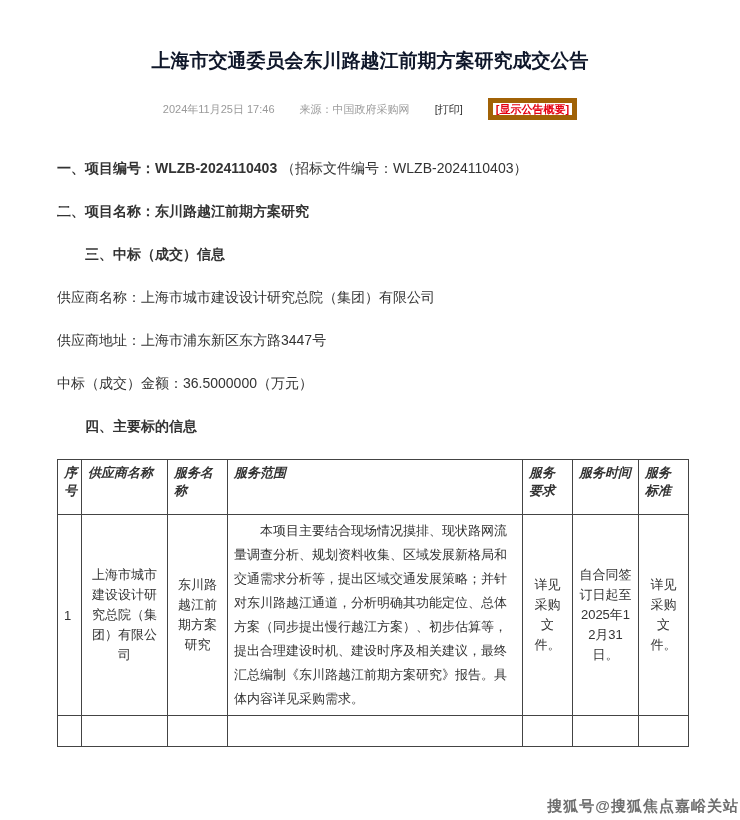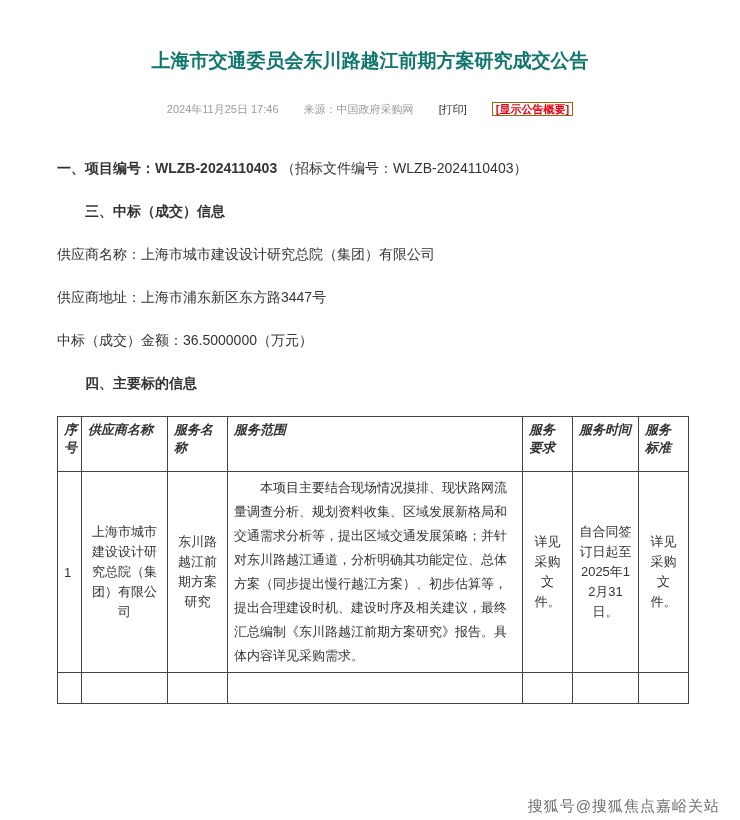--- a/index.html
+++ b/index.html
@@ -9,31 +9,31 @@
     font-family:"Liberation Sans","DejaVu Sans",sans-serif;
   }
   .page{padding:12px 40px 0 40px;}
 
   .intro{
     margin:0;font-size:23px;line-height:38px;color:#333;
     font-weight:400;letter-spacing:1px;
   }
   .title{
     margin:34px 0 0 0;text-align:center;
-    font-size:19px;line-height:30px;font-weight:700;color:#0f766e;
+    font-size:19px;line-height:30px;font-weight:700;color:#0f172a;
   }
   .meta{
     margin-top:24px;text-align:center;font-size:11px;line-height:18px;
     color:#999;white-space:nowrap;
   }
   .meta span, .meta a{margin:0 11px;text-align:center;}
   .meta-gray{color:#9a9a9a;}
   .meta-print{color:#333;text-decoration:none;cursor:pointer;}
   .meta-summary{
-    color:#e60012;border:1px solid #a16207;padding:0 3px;
+    color:#e60012;border:5px solid #a16207;padding:0 3px;
     font-weight:700;text-decoration:none;cursor:pointer;
   }
 
   .content{margin-top:40px;padding:0 12px 0 17px;font-size:14px;color:#333;}
   .field{margin:0 0 23px 0;line-height:20px;font-weight:400;}
   .field .b{font-weight:700;}
   .field.heading{font-weight:700;margin-left:28px;}
 
   table.award{
     width:631px;border-collapse:collapse;table-layout:fixed;
@@ -51,22 +51,22 @@
     vertical-align:middle;text-align:center;line-height:20px;
   }
   td.c-scope{
     vertical-align:middle;text-align:left;line-height:24px;padding:8px 12px;
   }
   td.c-scope .scope-text{display:block;text-indent:2em;}
   tr.data-row{height:183px;}
   tr.empty-row td{height:22px;}
 
   .watermark{
-    position:absolute;right:20px;bottom:4px;
-    font-size:15px;font-weight:400;color:#555;opacity:.85;
+    position:absolute;right:1px;bottom:4px;
+    font-size:15px;font-weight:700;color:#555;opacity:.85;
     letter-spacing:1px;
   }
 </style>
 </head>
 <body>
 
 <div class="page">
 
 
   <h1 class="title">上海市交通委员会东川路越江前期方案研究成交公告</h1>
@@ -78,20 +78,23 @@
     <a class="meta-summary">[显示公告概要]</a>
   </div>
 
   <div class="content">
 
     <p class="field">
       <span class="b">一、项目编号：</span><span class="b">WLZB-2024110403</span>
       <span>（招标文件编号：WLZB-2024110403）</span>
     </p>
 
+    <p class="field">
+      <span class="b">二、项目名称：</span><span class="b">东川路越江前期方案研究</span>
+    </p>
 
     <p class="field heading">三、中标（成交）信息</p>
 
     <p class="field">供应商名称：上海市城市建设设计研究总院（集团）有限公司</p>
 
     <p class="field">供应商地址：上海市浦东新区东方路3447号</p>
 
     <p class="field">中标（成交）金额：36.5000000（万元）</p>
 
     <p class="field heading">四、主要标的信息</p>

